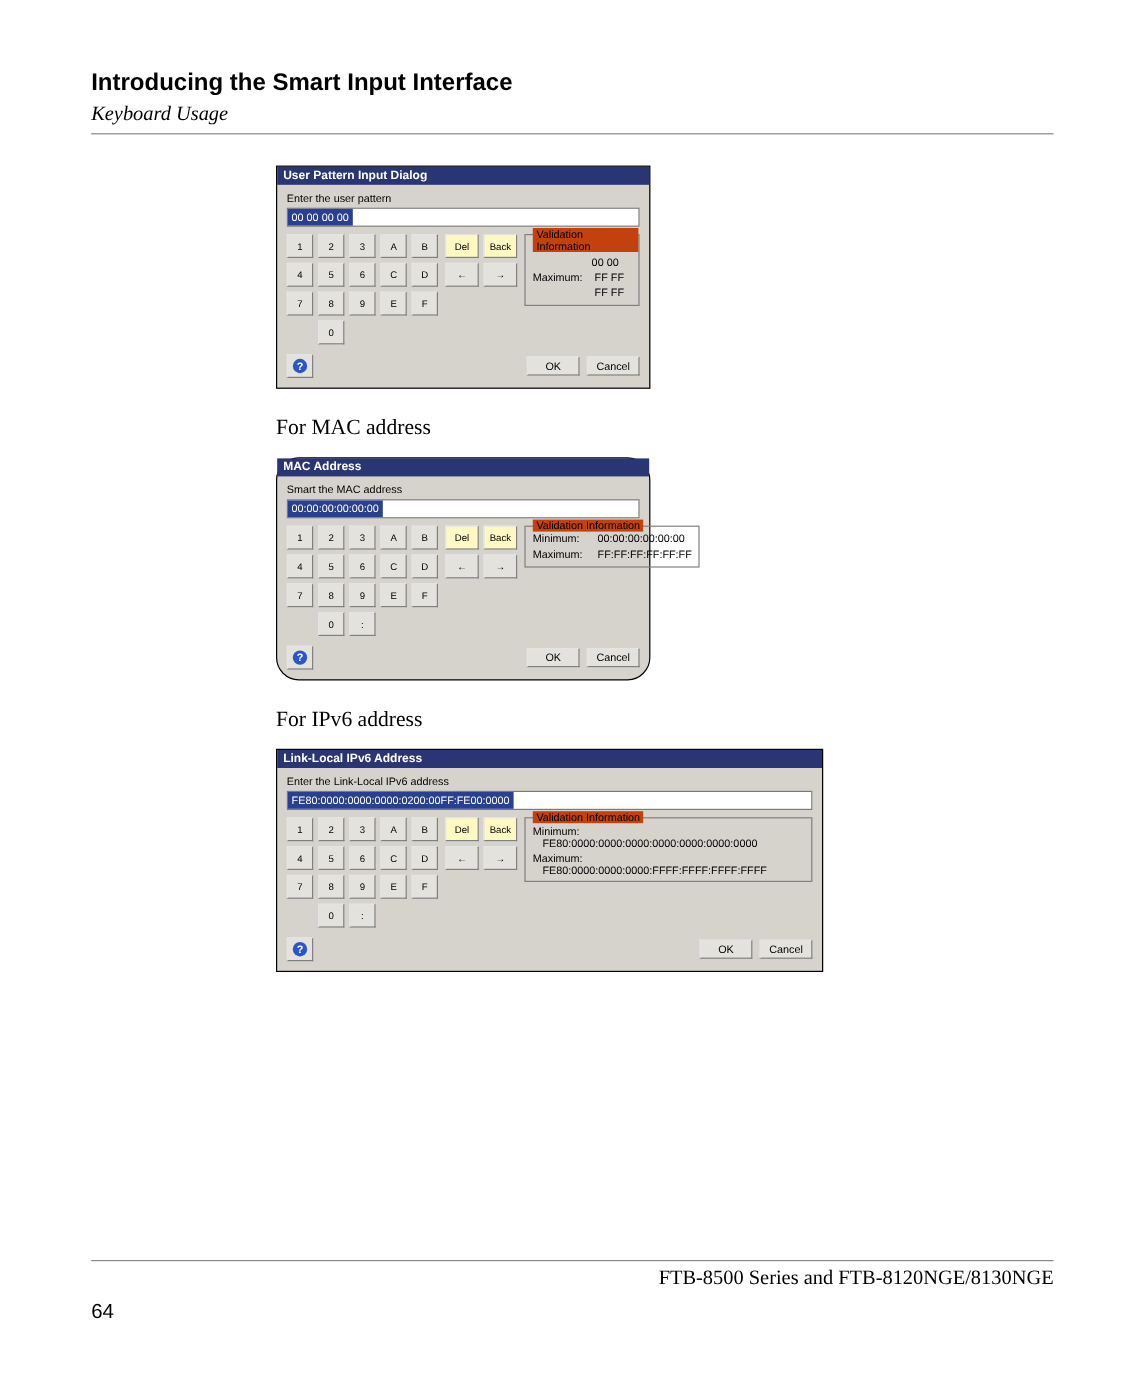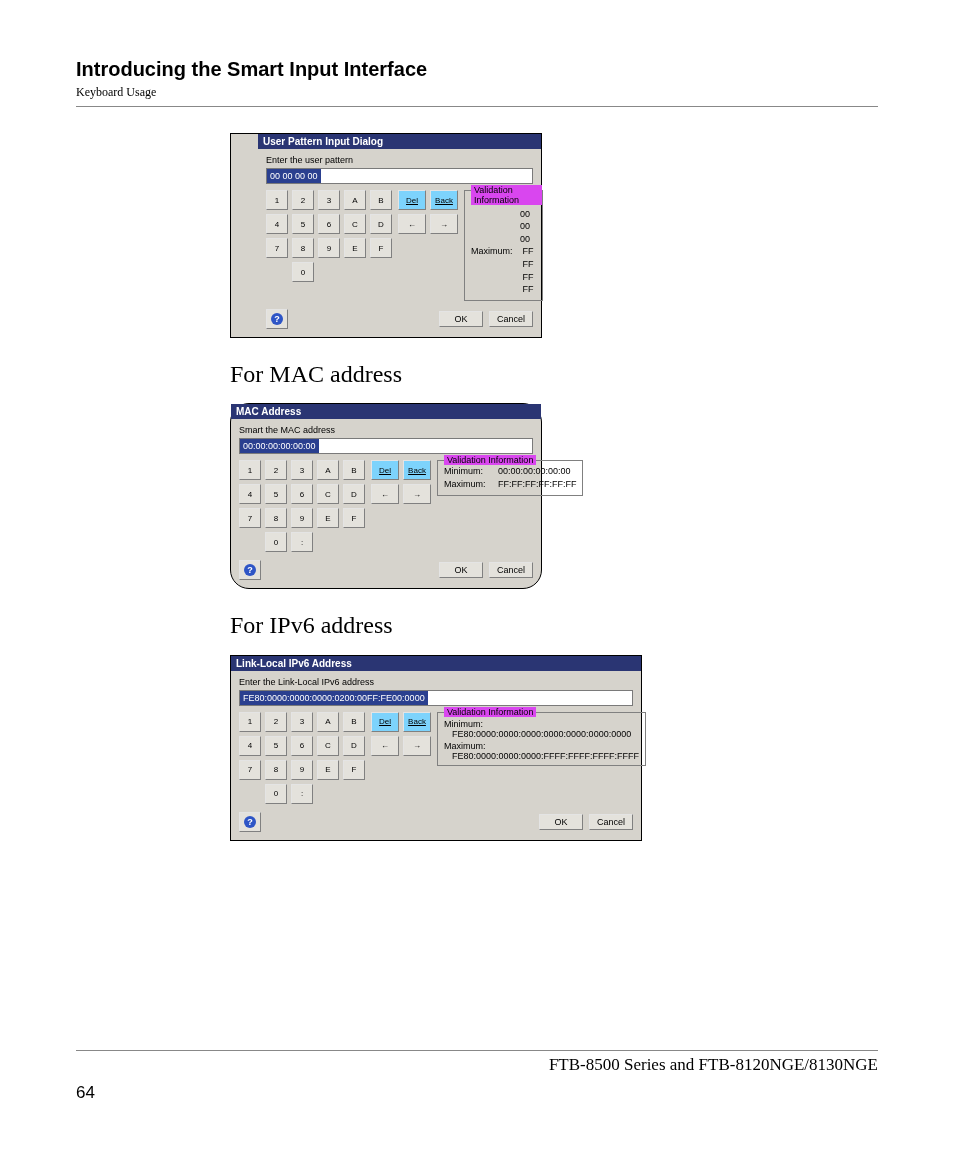--- a/index.html
+++ b/index.html
@@ -15,21 +15,22 @@
   .page {
     padding: 58px 76px 0 76px;
   }
   .heading {
     font-family: "Segoe UI", "Helvetica Neue", Arial, sans-serif;
     font-weight: 700;
     font-size: 20px;
     margin-bottom: 4px;
   }
   .subheading {
-    font-size: 12px;
+    font-style: italic;
+    font-size: 17px;
     margin-bottom: 6px;
   }
   .hr {
     border: none;
     border-top: 1px solid #888;
     margin: 0 0 26px 0;
   }
   .indent {
     margin-left: 124px;
     padding-right: 10px;
@@ -39,21 +40,21 @@
     gap: 12px;
     font-size: 18px;
     line-height: 1.45;
     margin-bottom: 20px;
   }
   .bullet-glyph {
     flex: 0 0 18px;
     padding-top: 2px;
   }
   .body-line {
-    font-size: 24px;
+    font-size: 18px;
     line-height: 1.4;
     margin: 10px 0 12px 30px;
   }
   
   .dlg {
     border: 1px solid #000;
     background: #d6d3cc;
     font-family: Tahoma, Verdana, Arial, sans-serif;
     font-size: 9px;
     color: #000;
@@ -111,33 +112,33 @@
     border: 1px solid #808080;
     border-top-color: #e4e4e4;
     border-left-color: #e4e4e4;
     background: #e4e2dc;
     font-size: 8px;
     display: flex;
     align-items: center;
     justify-content: center;
     cursor: pointer;
   }
-  .key.pink { background: #7dd3fc; text-decoration: underline; }
+  .key.pink { background: #fef9c3; }
   .fieldset {
     border: 1px solid #808080;
     padding: 4px 6px 4px 6px;
     margin-top: 0;
     position: relative;
     flex: 1;
   }
   .fieldset .legend {
     position: absolute;
     top: -6px;
     left: 6px;
-    background: #d946ef;
+    background: #c2410c;
     padding: 0 3px;
     font-size: 9px;
   }
   .kv {
     display: flex;
     font-size: 9px;
     line-height: 1.4;
     gap: 10px;
   }
   .kv .k { width: 44px; }
@@ -208,21 +209,21 @@
 <body>
 
 <div class="page">
   <div class="heading">Introducing the Smart Input Interface</div>
   <div class="subheading">Keyboard Usage</div>
   <hr class="hr">
 
   <div class="indent">
 
 
-    <div class="dlg" style="width:312px;padding-left:27px;">
+    <div class="dlg" style="width:312px;">
       <div class="dlg-titlebar">User Pattern Input Dialog</div>
       <div class="dlg-body">
         <div class="prompt">Enter the user pattern</div>
         <div class="input-bar">
           <span class="input-sel">00 00 00 00</span>
         </div>
         <div class="row-mid">
           <div class="keypad">
             <div class="key">1</div>
             <div class="key">2</div>
@@ -327,21 +328,21 @@
               </div>
             <div class="btn">OK</div>
             <div class="btn">Cancel</div>
           </div>
         </div>
       </div>
     </div>
 
     <div class="body-line">For IPv6 address</div>
 
-    <div class="dlg" style="width:412px;">
+    <div class="dlg" style="width:456px;">
       <div class="dlg-titlebar">Link-Local IPv6 Address</div>
       <div class="dlg-body">
         <div class="prompt">Enter the Link-Local IPv6 address</div>
         <div class="input-bar">
           <span class="input-sel">FE80:0000:0000:0000:0200:00FF:FE00:0000</span>
         </div>
         <div class="row-mid">
           <div class="keypad">
             <div class="key">1</div>
             <div class="key">2</div>

